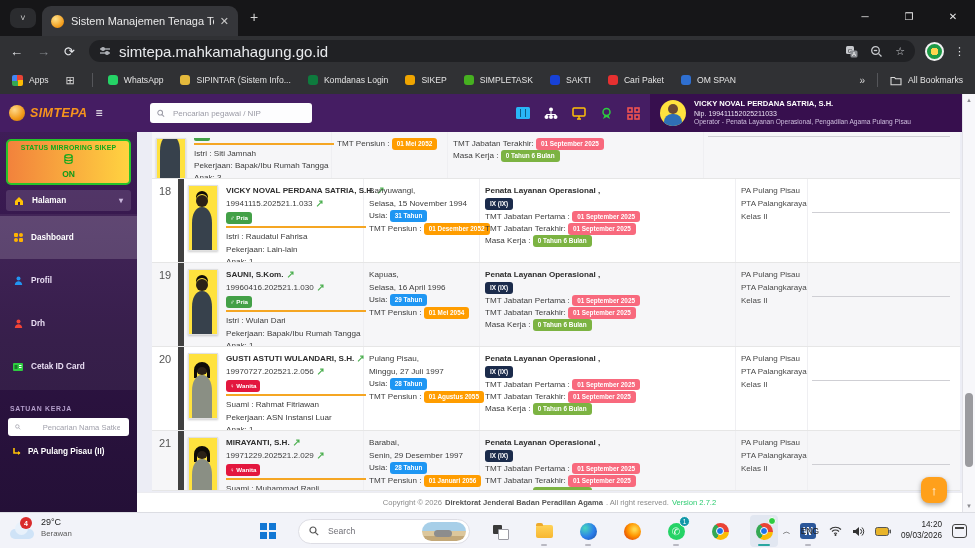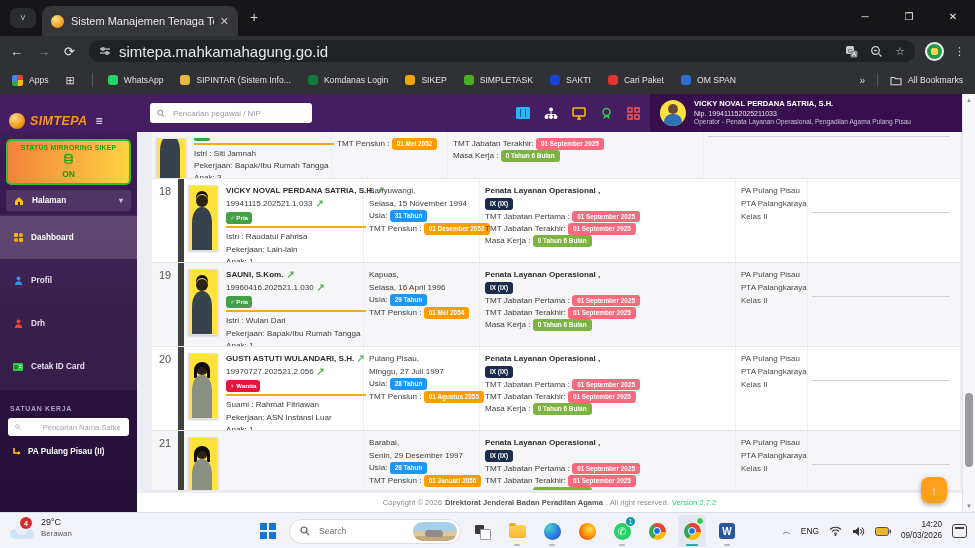--- a/index.html
+++ b/index.html
@@ -41,21 +41,21 @@
   .bm-all{display:flex;align-items:center;gap:6px;color:#e3e3e3;font-size:8.6px;}
 
   
   .page{position:absolute;top:94px;left:0;width:962px;height:418px;background:#ecedf5;overflow:hidden;}
   .pagebar{position:absolute;top:94px;right:0;width:13px;height:418px;background:#f7f7fa;border-left:1px solid #e2e2e8;box-sizing:border-box;}
   .pb-arrow{position:absolute;left:0;width:12px;text-align:center;color:#8b8b90;font-size:6px;}
   .pb-thumb{position:absolute;top:299px;left:2px;width:8px;height:74px;background:#9b9b9f;border-radius:4px;}
 
   
   .appheader{position:absolute;top:0;left:0;right:0;height:38px;background:#451d63;}
-  .brand{position:absolute;left:0;top:8px;width:137px;height:38px;display:flex;align-items:center;padding-left:9px;box-sizing:border-box;gap:5px;background:#451d63;}
+  .brand{position:absolute;left:0;top:0;width:137px;height:38px;display:flex;align-items:center;padding-left:9px;box-sizing:border-box;gap:5px;background:#451d63;}
   .brand-globe{width:16px;height:16px;border-radius:50%;background:radial-gradient(circle at 35% 30%,#ffd98a,#f29a18 60%,#b96e12);flex:none;}
   .brand-text{color:#f7941d;font-weight:800;font-size:12.5px;letter-spacing:.4px;font-style:italic;}
   .burger{color:#fff;font-size:12px;margin-left:3px;}
   .hsearch{position:absolute;left:150px;top:9px;width:162px;height:20px;background:#fdfdfe;border-radius:3px;display:flex;align-items:center;padding:0 7px;box-sizing:border-box;gap:6px;}
   .hsearch input{border:none;outline:none;background:transparent;font-size:8px;color:#333;width:100%;font-family:"Liberation Sans",sans-serif;}
   .hsearch input::placeholder{color:#9b9ba6;}
   .hicons{position:absolute;left:516px;top:0;height:38px;display:flex;align-items:center;gap:14px;}
   .userpanel{position:absolute;right:0;top:0;width:312px;height:38px;background:#370f4e;display:flex;align-items:center;gap:8px;padding-left:10px;box-sizing:border-box;}
   .uavatar{width:26px;height:26px;border-radius:50%;background:#ffe23e;overflow:hidden;flex:none;position:relative;}
   .uavatar::before{content:"";position:absolute;left:8px;top:4px;width:10px;height:10px;border-radius:50%;background:#6b4a33;}
@@ -124,21 +124,21 @@
   
   .taskbar{position:absolute;left:0;top:512px;width:975px;height:36px;background:#f2f3f9;border-top:1px solid #dcdde3;box-sizing:border-box;}
   .tb-weather{position:absolute;left:10px;top:4px;display:flex;align-items:center;gap:7px;}
   .cloud{position:relative;width:24px;height:16px;margin-top:6px;}
   .cloud::before{content:"";position:absolute;left:0;bottom:0;width:24px;height:10px;border-radius:6px;background:#cfe3f7;}
   .cloud::after{content:"";position:absolute;left:5px;bottom:4px;width:13px;height:13px;border-radius:50%;background:#e8f1fb;}
   .wbadge{position:absolute;left:10px;top:-6px;width:12px;height:12px;border-radius:50%;background:#d92b2b;color:#fff;font-size:7px;font-weight:bold;display:flex;align-items:center;justify-content:center;z-index:2;}
   .wtxt{line-height:1.3;}
   .wtemp{font-size:9px;color:#1c1c1c;}
   .wdesc{font-size:7.8px;color:#5a5a5a;}
-  .tb-center{position:absolute;left:254px;top:0;height:36px;display:flex;align-items:center;gap:7px;}
+  .tb-center{position:absolute;left:254px;top:0;height:36px;display:flex;align-items:center;gap:16px;}
   .winlogo{width:16px;height:16px;display:grid;grid-template-columns:7px 7px;grid-template-rows:7px 7px;gap:2px;}
   .winlogo span{background:#1277d4;}
   .tb-search{width:172px;height:25px;border-radius:13px;background:#fff;border:1px solid #dddde4;display:flex;align-items:center;gap:7px;padding:0 3px 0 10px;box-sizing:border-box;}
   .tb-search input{border:none;outline:none;background:transparent;font-size:8.6px;color:#444;width:82px;font-family:"Liberation Sans",sans-serif;}
   .tb-search input::placeholder{color:#6f6f76;}
   .tb-simg{width:44px;height:19px;border-radius:10px;margin-left:auto;background:linear-gradient(180deg,#a7cfe8 0 46%,#dcc79c 46% 72%,#c3a878 72%);position:relative;overflow:hidden;}
   .tb-simg::after{content:"";position:absolute;left:12px;top:8px;width:18px;height:7px;border-radius:5px;background:#8d8d8d;}
   .tbi{position:relative;width:28px;height:32px;display:flex;align-items:center;justify-content:center;border-radius:4px;}
   .tbi .und{position:absolute;bottom:1px;left:11px;width:6px;height:2px;border-radius:1px;background:#b9b9c2;}
   .tbi.active{background:#e2e7f1;}
@@ -587,20 +587,33 @@
     <div class="c-no">21</div>
     <div class="c-bio">
       <div class="photo">
         <svg width="26" height="62" viewBox="0 0 26 62">
                   <rect width="26" height="62" fill="#ffe23e"></rect>
                   <circle class="ph-head" cx="13" cy="13" r="6" fill="#2b2117"></circle>
                   <path class="ph-hair" d="M5 14 a8 8 0 0 1 16 0 l0 8 -3 0 0 -6 a5 5 0 0 0 -10 0 l0 6 -3 0 z" fill="#0f0c08"></path>
                   <path class="ph-body" d="M13 19 C6.5 19 3 26 3 35 L3 62 L23 62 L23 35 C23 26 19.5 19 13 19" fill="#8a8f84"></path>
                 </svg>
       </div>
+      <div class="bio">
+
+        <div class="bline"><span class="name">MIRAYANTI, S.H.</span><span class="lnk"><svg width="7" height="7" viewBox="0 0 10 10">
+                      <path d="M1.5 9 L8.5 2 M4.5 1.5 H8.5 V5.5" stroke="#4caf50" stroke-width="1.7" fill="none"></path>
+                    </svg></span></div>
+        <div class="bline"><span>19971229.202521.2.029</span><span class="lnk"><svg width="7" height="7" viewBox="0 0 10 10">
+                      <path d="M1.5 9 L8.5 2 M4.5 1.5 H8.5 V5.5" stroke="#4caf50" stroke-width="1.7" fill="none"></path>
+                    </svg></span></div>
+        <div class="bline"><span class="gbadge female">♀ Wanita</span></div>
+        <div class="oline"></div>
+        <div class="bline">Suami : Muhammad Rapli</div>
+
+      </div>
     </div>
     <div class="c-birth">
       <div class="bline">Barabai,</div>
       <div class="bline">Senin, 29 Desember 1997</div>
       <div class="bline"><span>Usia:</span> <span class="bdg blue">28 Tahun</span></div>
       <div class="bline"><span>TMT Pensiun :</span> <span class="bdg amber">01 Januari 2056</span></div>
     </div>
     <div class="c-pos">
       <div class="bline pos">Penata Layanan Operasional ,</div>
       <div class="bline"><span class="bdg navy">IX (IX)</span></div>

